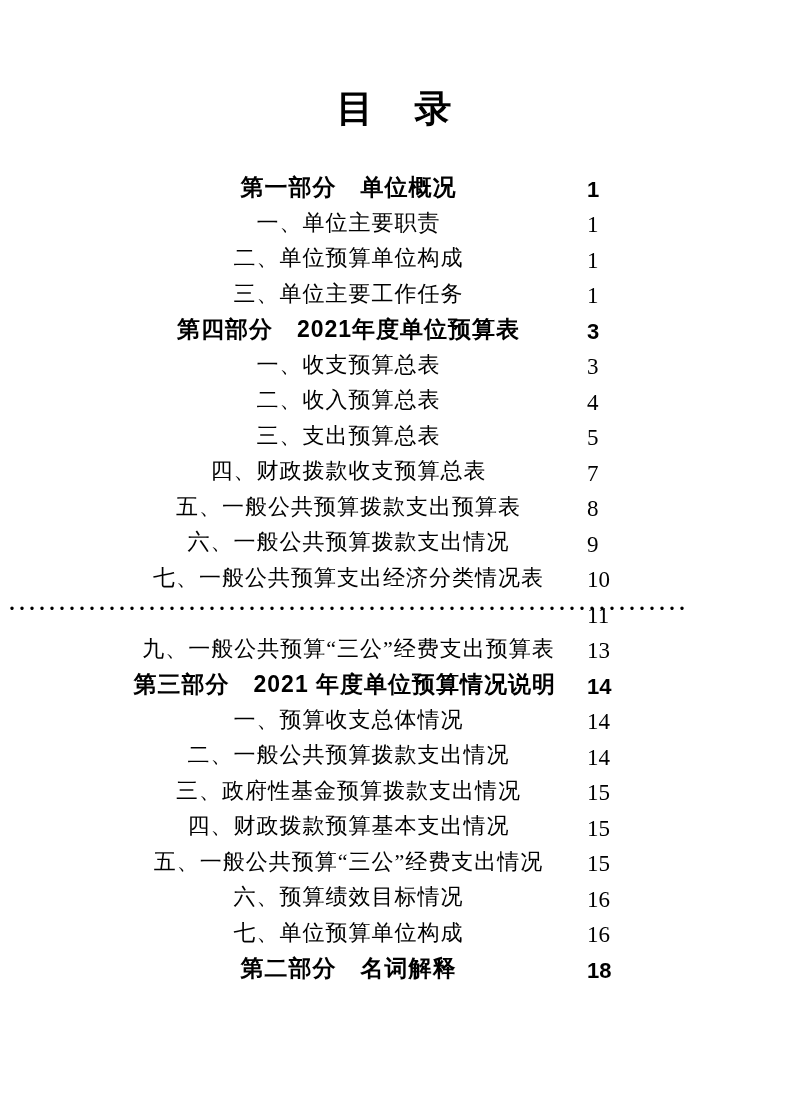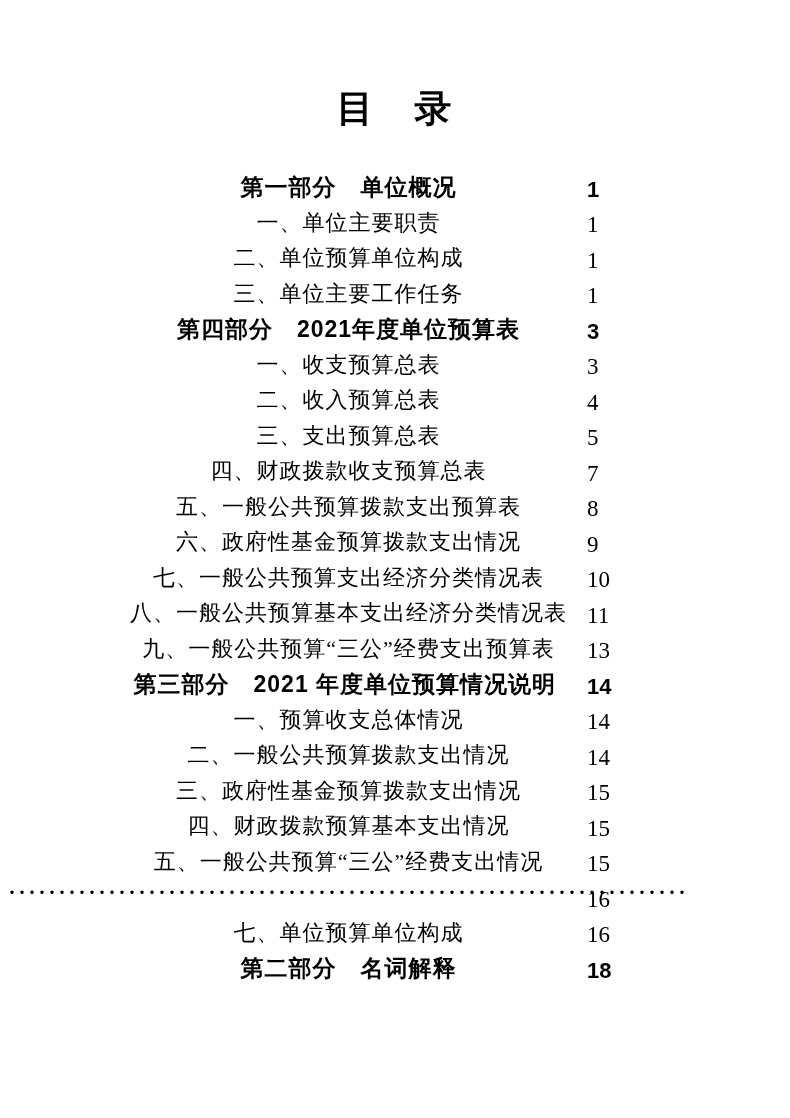--- a/index.html
+++ b/index.html
@@ -135,31 +135,30 @@
     <span class="label">四、财政拨款收支预算总表</span>
     <span class="leader"></span>
     <span class="num">7</span>
   </div>
       <div class="row item">
     <span class="label">五、一般公共预算拨款支出预算表</span>
     <span class="leader"></span>
     <span class="num">8</span>
   </div>
       <div class="row item">
-    <span class="label">六、政府性基金预算拨款支出情况</span>
+    <span class="label">六、一般公共预算拨款支出情况</span>
     <span class="leader"></span>
     <span class="num">9</span>
   </div>
       <div class="row item">
     <span class="label">七、一般公共预算支出经济分类情况表</span>
     <span class="leader"></span>
     <span class="num">10</span>
   </div>
       <div class="row item">
-    <span class="label">八、一般公共预算基本支出经济分类情况表</span>
     <span class="leader"></span>
     <span class="num">11</span>
   </div>
       <div class="row item">
     <span class="label">九、一般公共预算“三公”经费支出预算表</span>
     <span class="leader"></span>
     <span class="num">13</span>
   </div>
       <div class="row section">
     <span class="label">第三部分　2021 年度单位预算情况说明 </span>
@@ -185,20 +184,21 @@
     <span class="label">四、财政拨款预算基本支出情况</span>
     <span class="leader"></span>
     <span class="num">15</span>
   </div>
       <div class="row item">
     <span class="label">五、一般公共预算“三公”经费支出情况</span>
     <span class="leader"></span>
     <span class="num">15</span>
   </div>
       <div class="row item">
+    <span class="label">六、预算绩效目标情况</span>
     <span class="leader"></span>
     <span class="num">16</span>
   </div>
       <div class="row item">
     <span class="label">七、单位预算单位构成</span>
     <span class="leader"></span>
     <span class="num">16</span>
   </div>
       <div class="row section">
     <span class="label">第二部分　名词解释</span>

